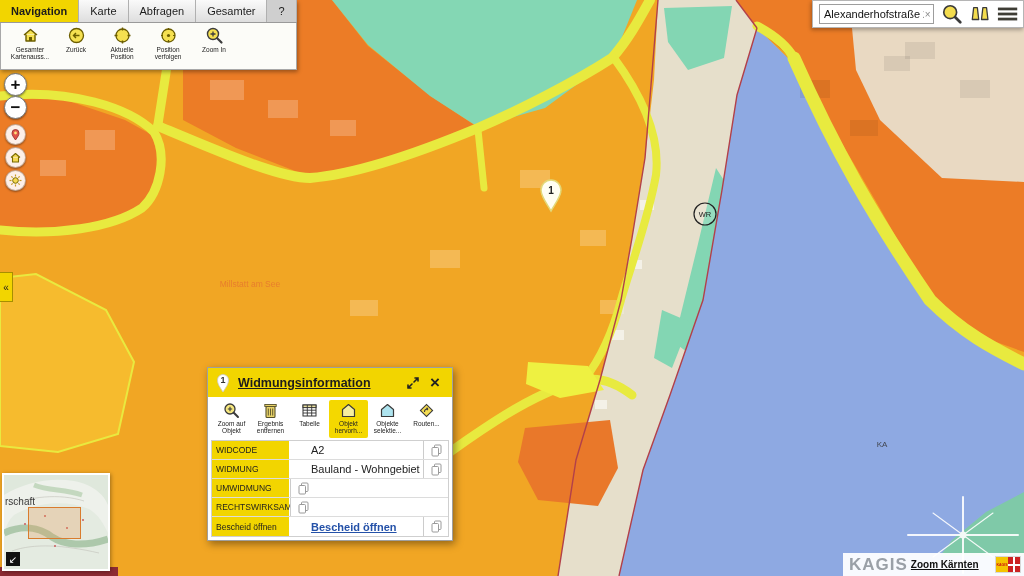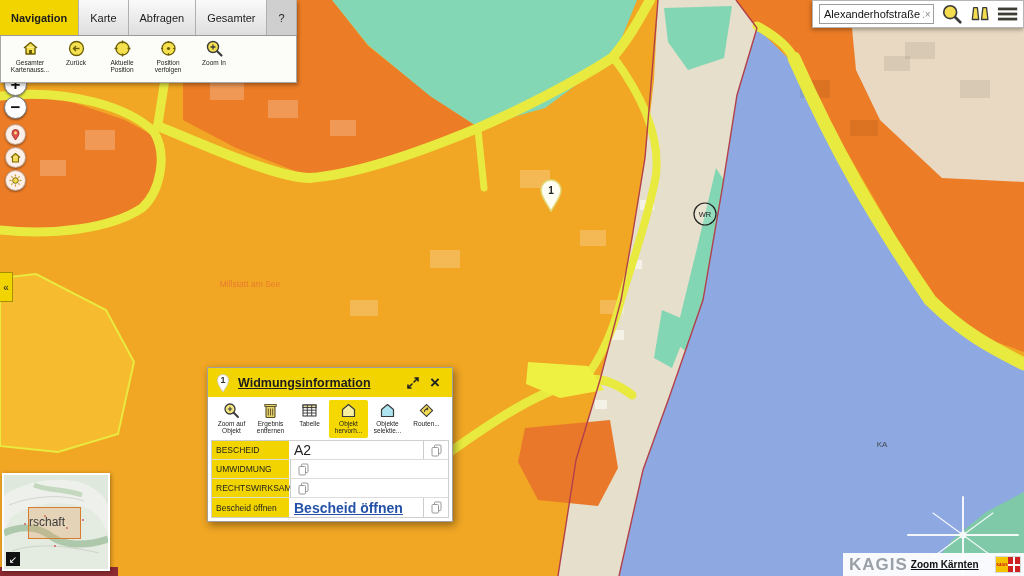--- a/index.html
+++ b/index.html
@@ -5,21 +5,21 @@
   html,body{margin:0;padding:0;}
   .stage{position:relative;width:1024px;height:576px;overflow:hidden;
          background:#f1a624;font-family:"Liberation Sans",sans-serif;
          -webkit-font-smoothing:antialiased;}
   .stage *{box-sizing:border-box;}
   svg{display:block;}
 
   
   .menu-panel{position:absolute;left:0;top:0;width:297px;z-index:30;
               box-shadow:1px 2px 4px rgba(0,0,0,.35);}
-  .tabbar{display:flex;height:36px;background:#d9d9d9;border-bottom:1px solid #9a9a9a;}
+  .tabbar{display:flex;height:23px;background:#d9d9d9;border-bottom:1px solid #9a9a9a;}
   .tab{display:flex;align-items:center;padding:0 11px;font-size:11px;color:#1c1c1c;
        background:linear-gradient(#fafafa,#dedede);border-right:1px solid #b0b0b0;cursor:default;}
   .tab.active{background:#f2d500;font-weight:bold;}
   .tab.help{background:#cfcfcf;}
   .toolrow{display:flex;height:47px;background:#fcfcf8;border:1px solid #a8a8a8;border-top:none;
            padding:3px 2px 0 6px;}
   .mtool{width:46px;display:flex;flex-direction:column;align-items:center;gap:1px;cursor:pointer;}
   .mtool .mlabel{font-size:6.5px;line-height:1.15;color:#222;text-align:center;}
 
   
@@ -52,30 +52,30 @@
   .ptoolbar{display:flex;padding:3px 3px 0 4px;background:#fff;height:41px;}
   .ptool{width:39px;display:flex;flex-direction:column;align-items:center;gap:1px;
          border-radius:2px;cursor:pointer;padding-top:2px;}
   .ptool .plabel{font-size:6.5px;line-height:1.1;color:#222;text-align:center;}
   .ptool.active{background:#f4d800;}
   .ptable{margin:2px 3px 3px 3px;border:1px solid #cfcfcf;}
   .prow{display:flex;height:19px;border-bottom:1px solid #dcdcdc;}
   .prow:last-child{border-bottom:none;}
   .pcell-l{width:78px;background:#f2d500;display:flex;align-items:center;padding-left:4px;
            font-size:8.5px;color:#1e1e1e;border-right:1px solid #fff;}
-  .pcell-v{flex:1;display:flex;align-items:center;padding-left:4px;font-size:14px;color:#222;
+  .pcell-v{flex:1;display:flex;align-items:center;padding-left:21px;font-size:11px;color:#222;
            overflow:hidden;white-space:nowrap;}
   .pcell-v a{color:#2451a8;font-weight:bold;}
   .pcell-c{width:25px;border-left:1px solid #ccc;display:flex;align-items:center;
            justify-content:center;cursor:pointer;}
 
   
   .minimap{position:absolute;left:2px;top:473px;width:108px;height:98px;background:#edf0ea;
            border:2px solid #fff;z-index:20;box-shadow:1px 1px 4px rgba(0,0,0,.35);overflow:hidden;}
-  .minimap .mm-label{position:absolute;left:1px;top:40px;font-size:12px;color:#3a3a3a;z-index:3;margin-left:24px;}
+  .minimap .mm-label{position:absolute;left:1px;top:21px;font-size:10px;color:#3a3a3a;z-index:3;}
   .mm-btn{position:absolute;left:2px;bottom:3px;width:14px;height:14px;background:#111;color:#fff;
           display:flex;align-items:center;justify-content:center;font-size:10px;z-index:4;cursor:pointer;}
   .mm-extent{position:absolute;left:24px;top:32px;width:53px;height:32px;border:1px solid #d97c2e;
              background:rgba(233,150,80,.28);z-index:2;cursor:move;}
 
   
   .attr-bar{position:absolute;right:0;bottom:0;width:181px;height:23px;z-index:35;
             background:rgba(255,255,255,.94);display:flex;align-items:center;padding:0 3px 0 6px;gap:3px;}
   .attr-brand{font-size:17px;font-weight:bold;color:#9aa0a7;letter-spacing:1px;}
   .attr-org{font-size:10px;color:#101010;text-decoration:underline;font-weight:bold;white-space:nowrap;}
@@ -341,22 +341,32 @@
         <svg width="17" height="17" viewBox="0 0 17 17">
           <rect x="4.2" y="4.2" width="8.6" height="8.6" transform="rotate(45 8.5 8.5)" fill="#f5dd52" stroke="#3a3a3a" stroke-width="1.1"></rect>
           <path d="M6.5,10 C6.5,7.5 8,6.8 10,6.8 M10,6.8 L8.6,5.8 M10,6.8 L8.8,8.2" fill="none" stroke="#3a3a3a" stroke-width="1.1"></path>
         </svg>
         <span class="plabel">Routen...</span>
       </div>
     </div>
 
     <div class="ptable">
       <div class="prow">
-        <div class="pcell-l">BESCHEID</div>
+        <div class="pcell-l">WIDCODE</div>
         <div class="pcell-v">A2</div>
+        <div class="pcell-c">
+          <svg width="11" height="13" viewBox="0 0 11 13">
+            <rect x="3.5" y="1" width="6.5" height="8.5" rx="1" fill="#fff" stroke="#9a9a9a" stroke-width="1"></rect>
+            <rect x="1" y="3.5" width="6.5" height="8.5" rx="1" fill="#fff" stroke="#9a9a9a" stroke-width="1"></rect>
+          </svg>
+        </div>
+      </div>
+      <div class="prow">
+        <div class="pcell-l">WIDMUNG</div>
+        <div class="pcell-v">Bauland - Wohngebiet</div>
         <div class="pcell-c">
           <svg width="11" height="13" viewBox="0 0 11 13">
             <rect x="3.5" y="1" width="6.5" height="8.5" rx="1" fill="#fff" stroke="#9a9a9a" stroke-width="1"></rect>
             <rect x="1" y="3.5" width="6.5" height="8.5" rx="1" fill="#fff" stroke="#9a9a9a" stroke-width="1"></rect>
           </svg>
         </div>
       </div>
       <div class="prow">
         <div class="pcell-l">UMWIDMUNG</div>
         <div class="pcell-c">

